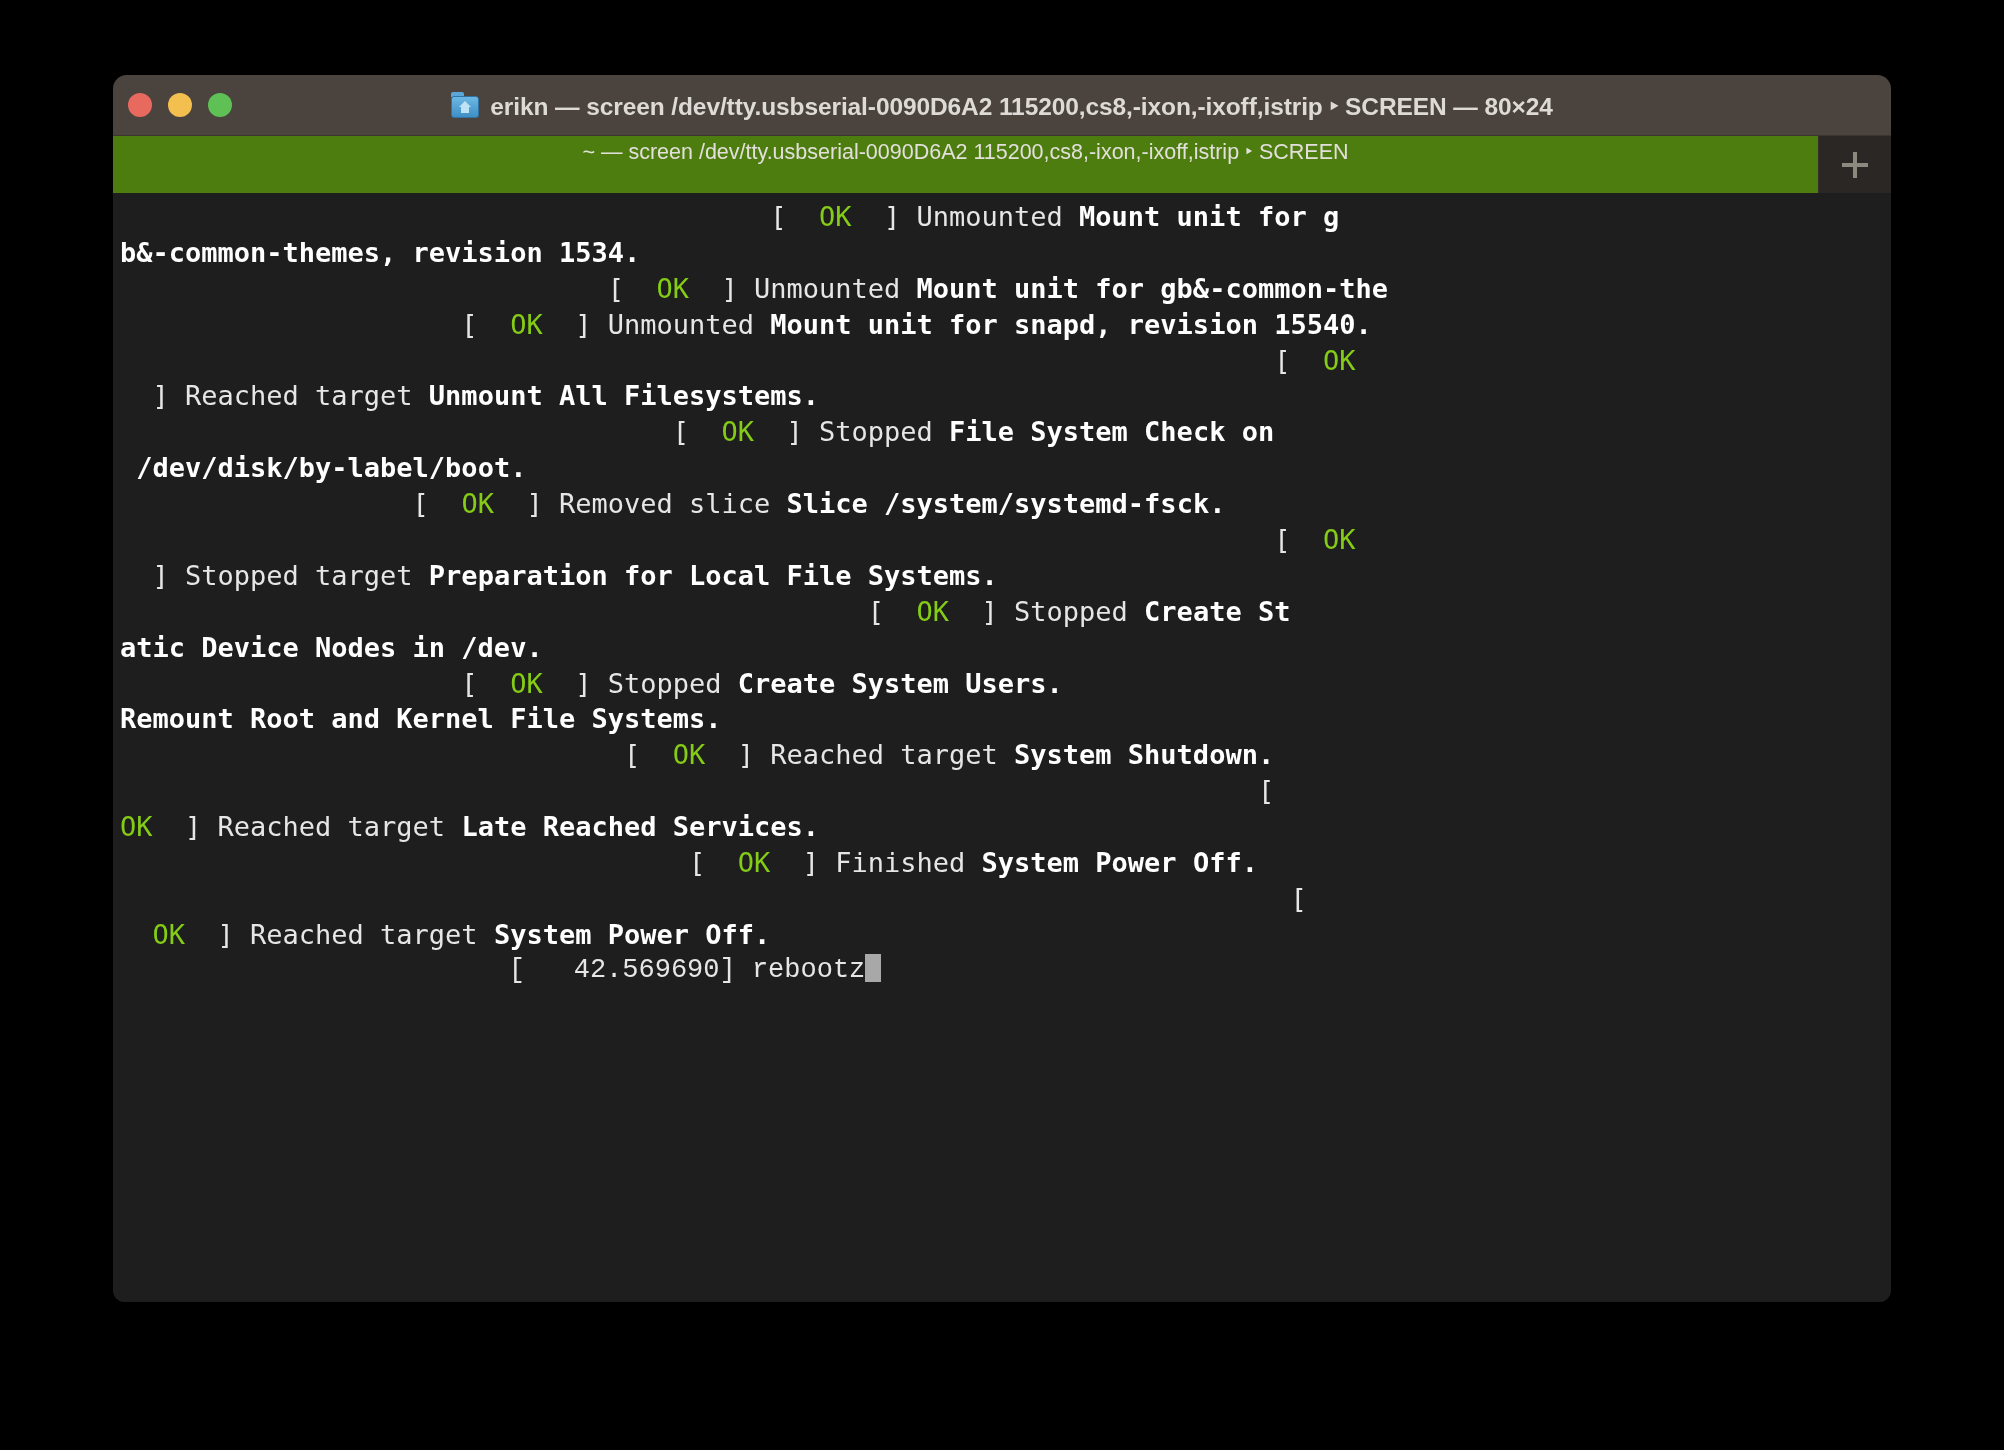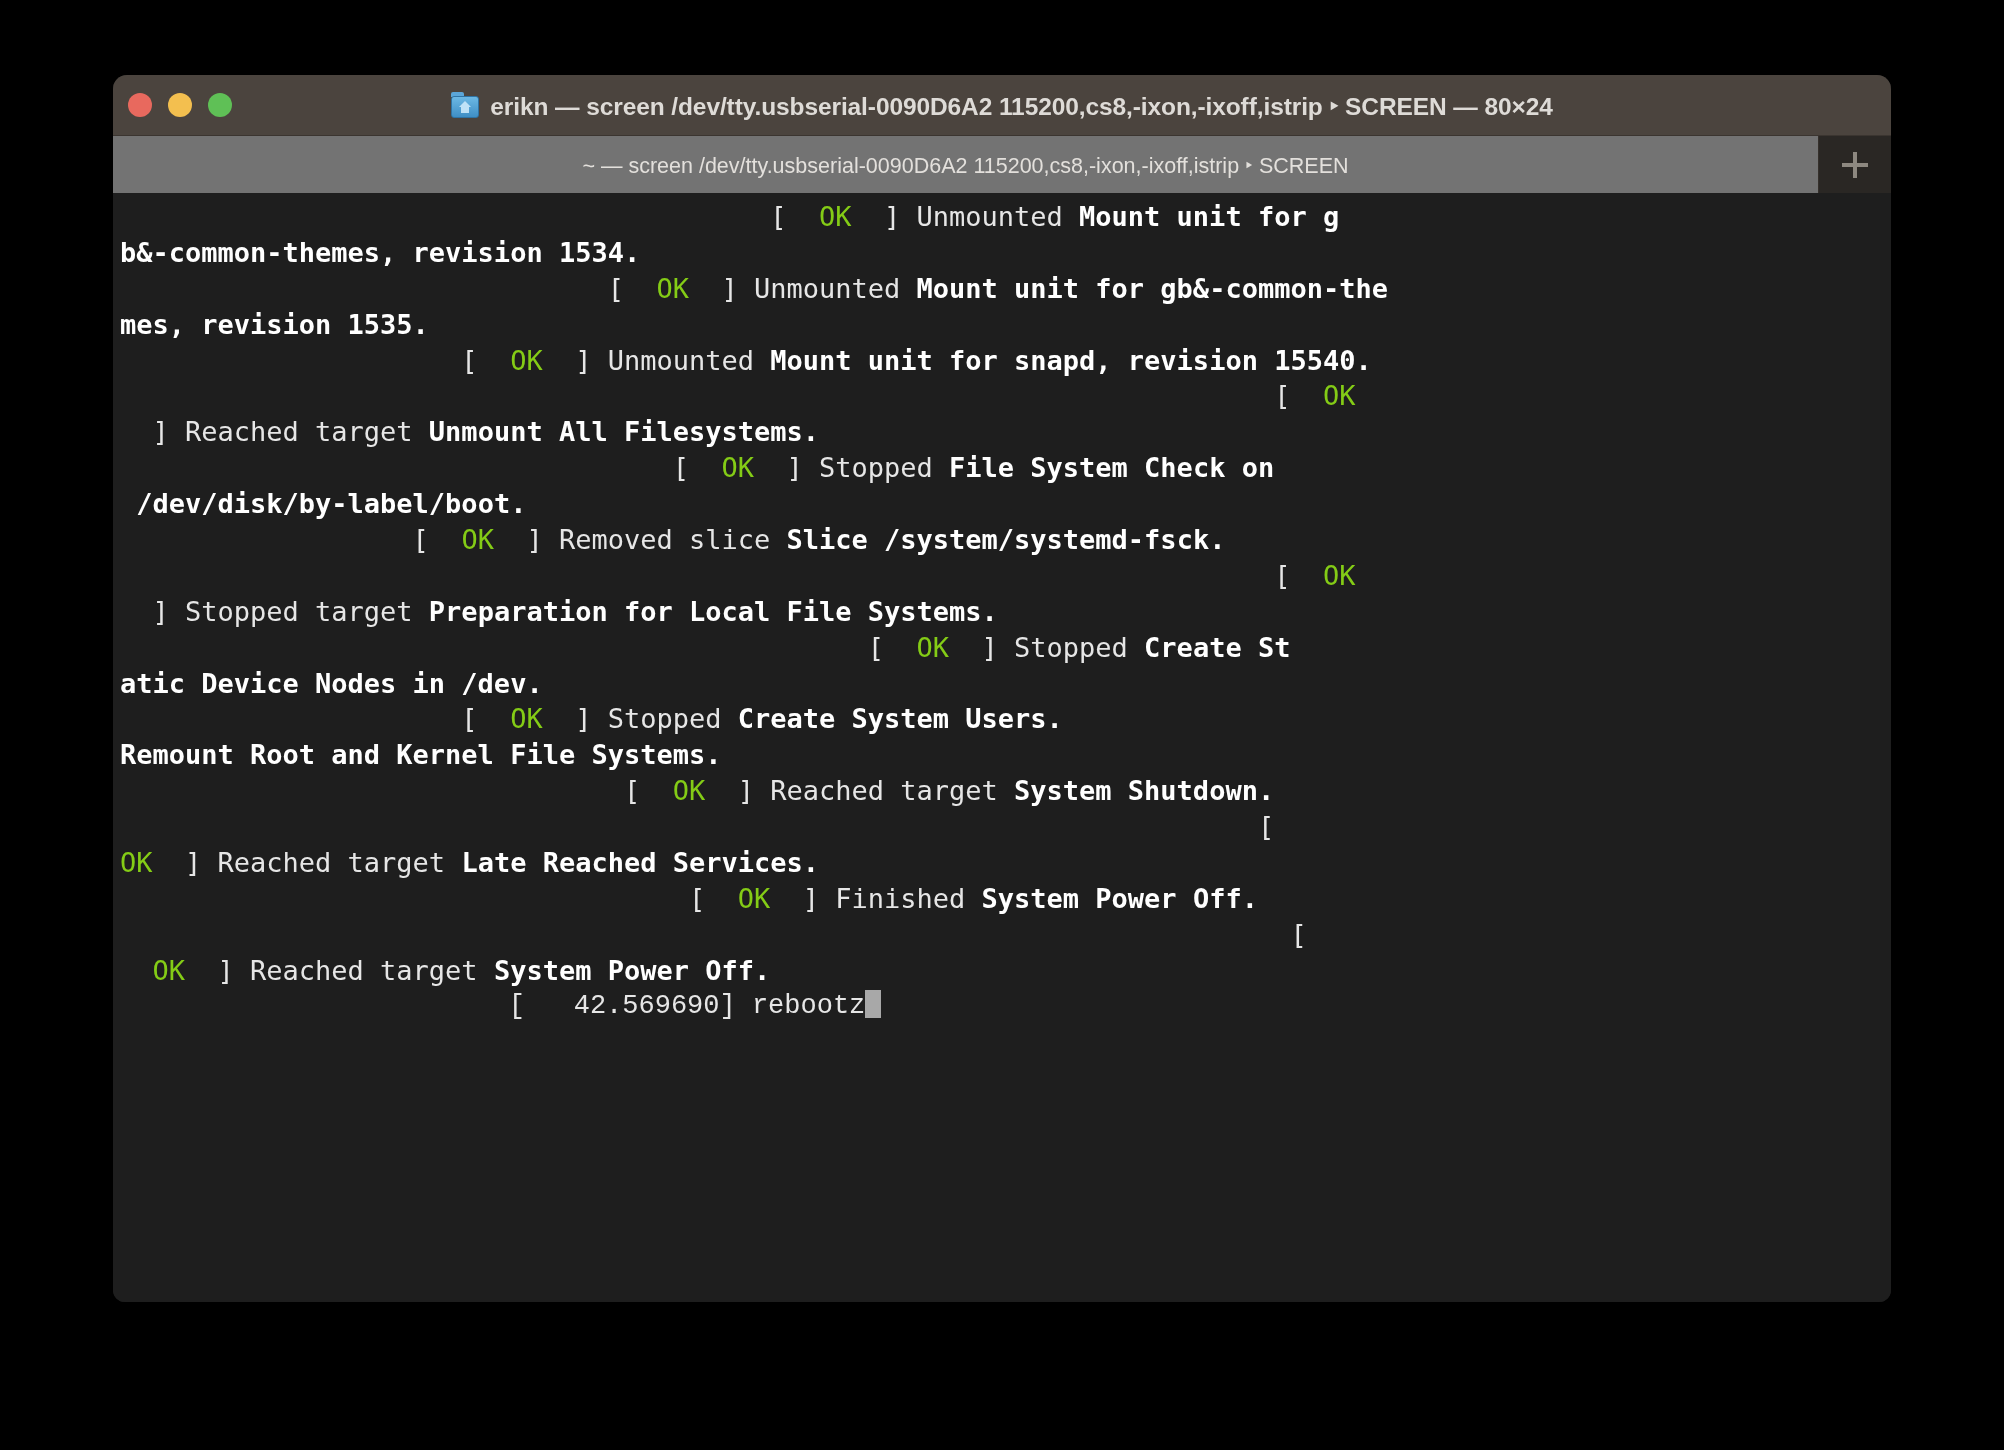--- a/index.html
+++ b/index.html
@@ -117,23 +117,23 @@
   
   #tabbar {
     position: relative;
     height: 57px;
     background: #2a2724;
     display: flex;
     align-items: stretch;
   }
   #tab {
     flex: 1 1 auto;
-    background: #737373;
-    display: flex;
-    align-items: center;
+    background: #4d7c0f;
+    display: flex;
+    align-items: flex-start;
     justify-content: center;
     border-right: 1px solid #35302b;
     min-width: 0;
   }
   #tab-label {
     color: #e3e0dc;
     font-size: 21.5px;
     white-space: nowrap;
     overflow: hidden;
     text-overflow: ellipsis;
@@ -225,21 +225,20 @@
       </div>
       <div id="newtab">
         <span class="plus"></span>
       </div>
     </div>
 
     <div id="terminal">
         <div class="tline"><span>                                        [  </span><span class="ok">OK</span><span>  ] Unmounted </span><span class="b">Mount unit for g</span></div>
         <div class="tline"><span class="b">b&amp;-common-themes, revision 1534.</span></div>
         <div class="tline"><span>                              [  </span><span class="ok">OK</span><span>  ] Unmounted </span><span class="b">Mount unit for gb&amp;-common-the</span></div>
-        <div class="tline"><span class="b">mes, revision 1535.</span></div>
         <div class="tline"><span>                     [  </span><span class="ok">OK</span><span>  ] Unmounted </span><span class="b">Mount unit for snapd, revision 15540.</span></div>
         <div class="tline"><span>                                                                       [  </span><span class="ok">OK</span></div>
         <div class="tline"><span>  ] Reached target </span><span class="b">Unmount All Filesystems.</span></div>
         <div class="tline"><span>                                  [  </span><span class="ok">OK</span><span>  ] Stopped </span><span class="b">File System Check on</span></div>
         <div class="tline"><span> </span><span class="b">/dev/disk/by-label/boot.</span></div>
         <div class="tline"><span>                  [  </span><span class="ok">OK</span><span>  ] Removed slice </span><span class="b">Slice /system/systemd-fsck.</span></div>
         <div class="tline"><span>                                                                       [  </span><span class="ok">OK</span></div>
         <div class="tline"><span>  ] Stopped target </span><span class="b">Preparation for Local File Systems.</span></div>
         <div class="tline"><span>                                              [  </span><span class="ok">OK</span><span>  ] Stopped </span><span class="b">Create St</span></div>
         <div class="tline"><span class="b">atic Device Nodes in /dev.</span></div>

